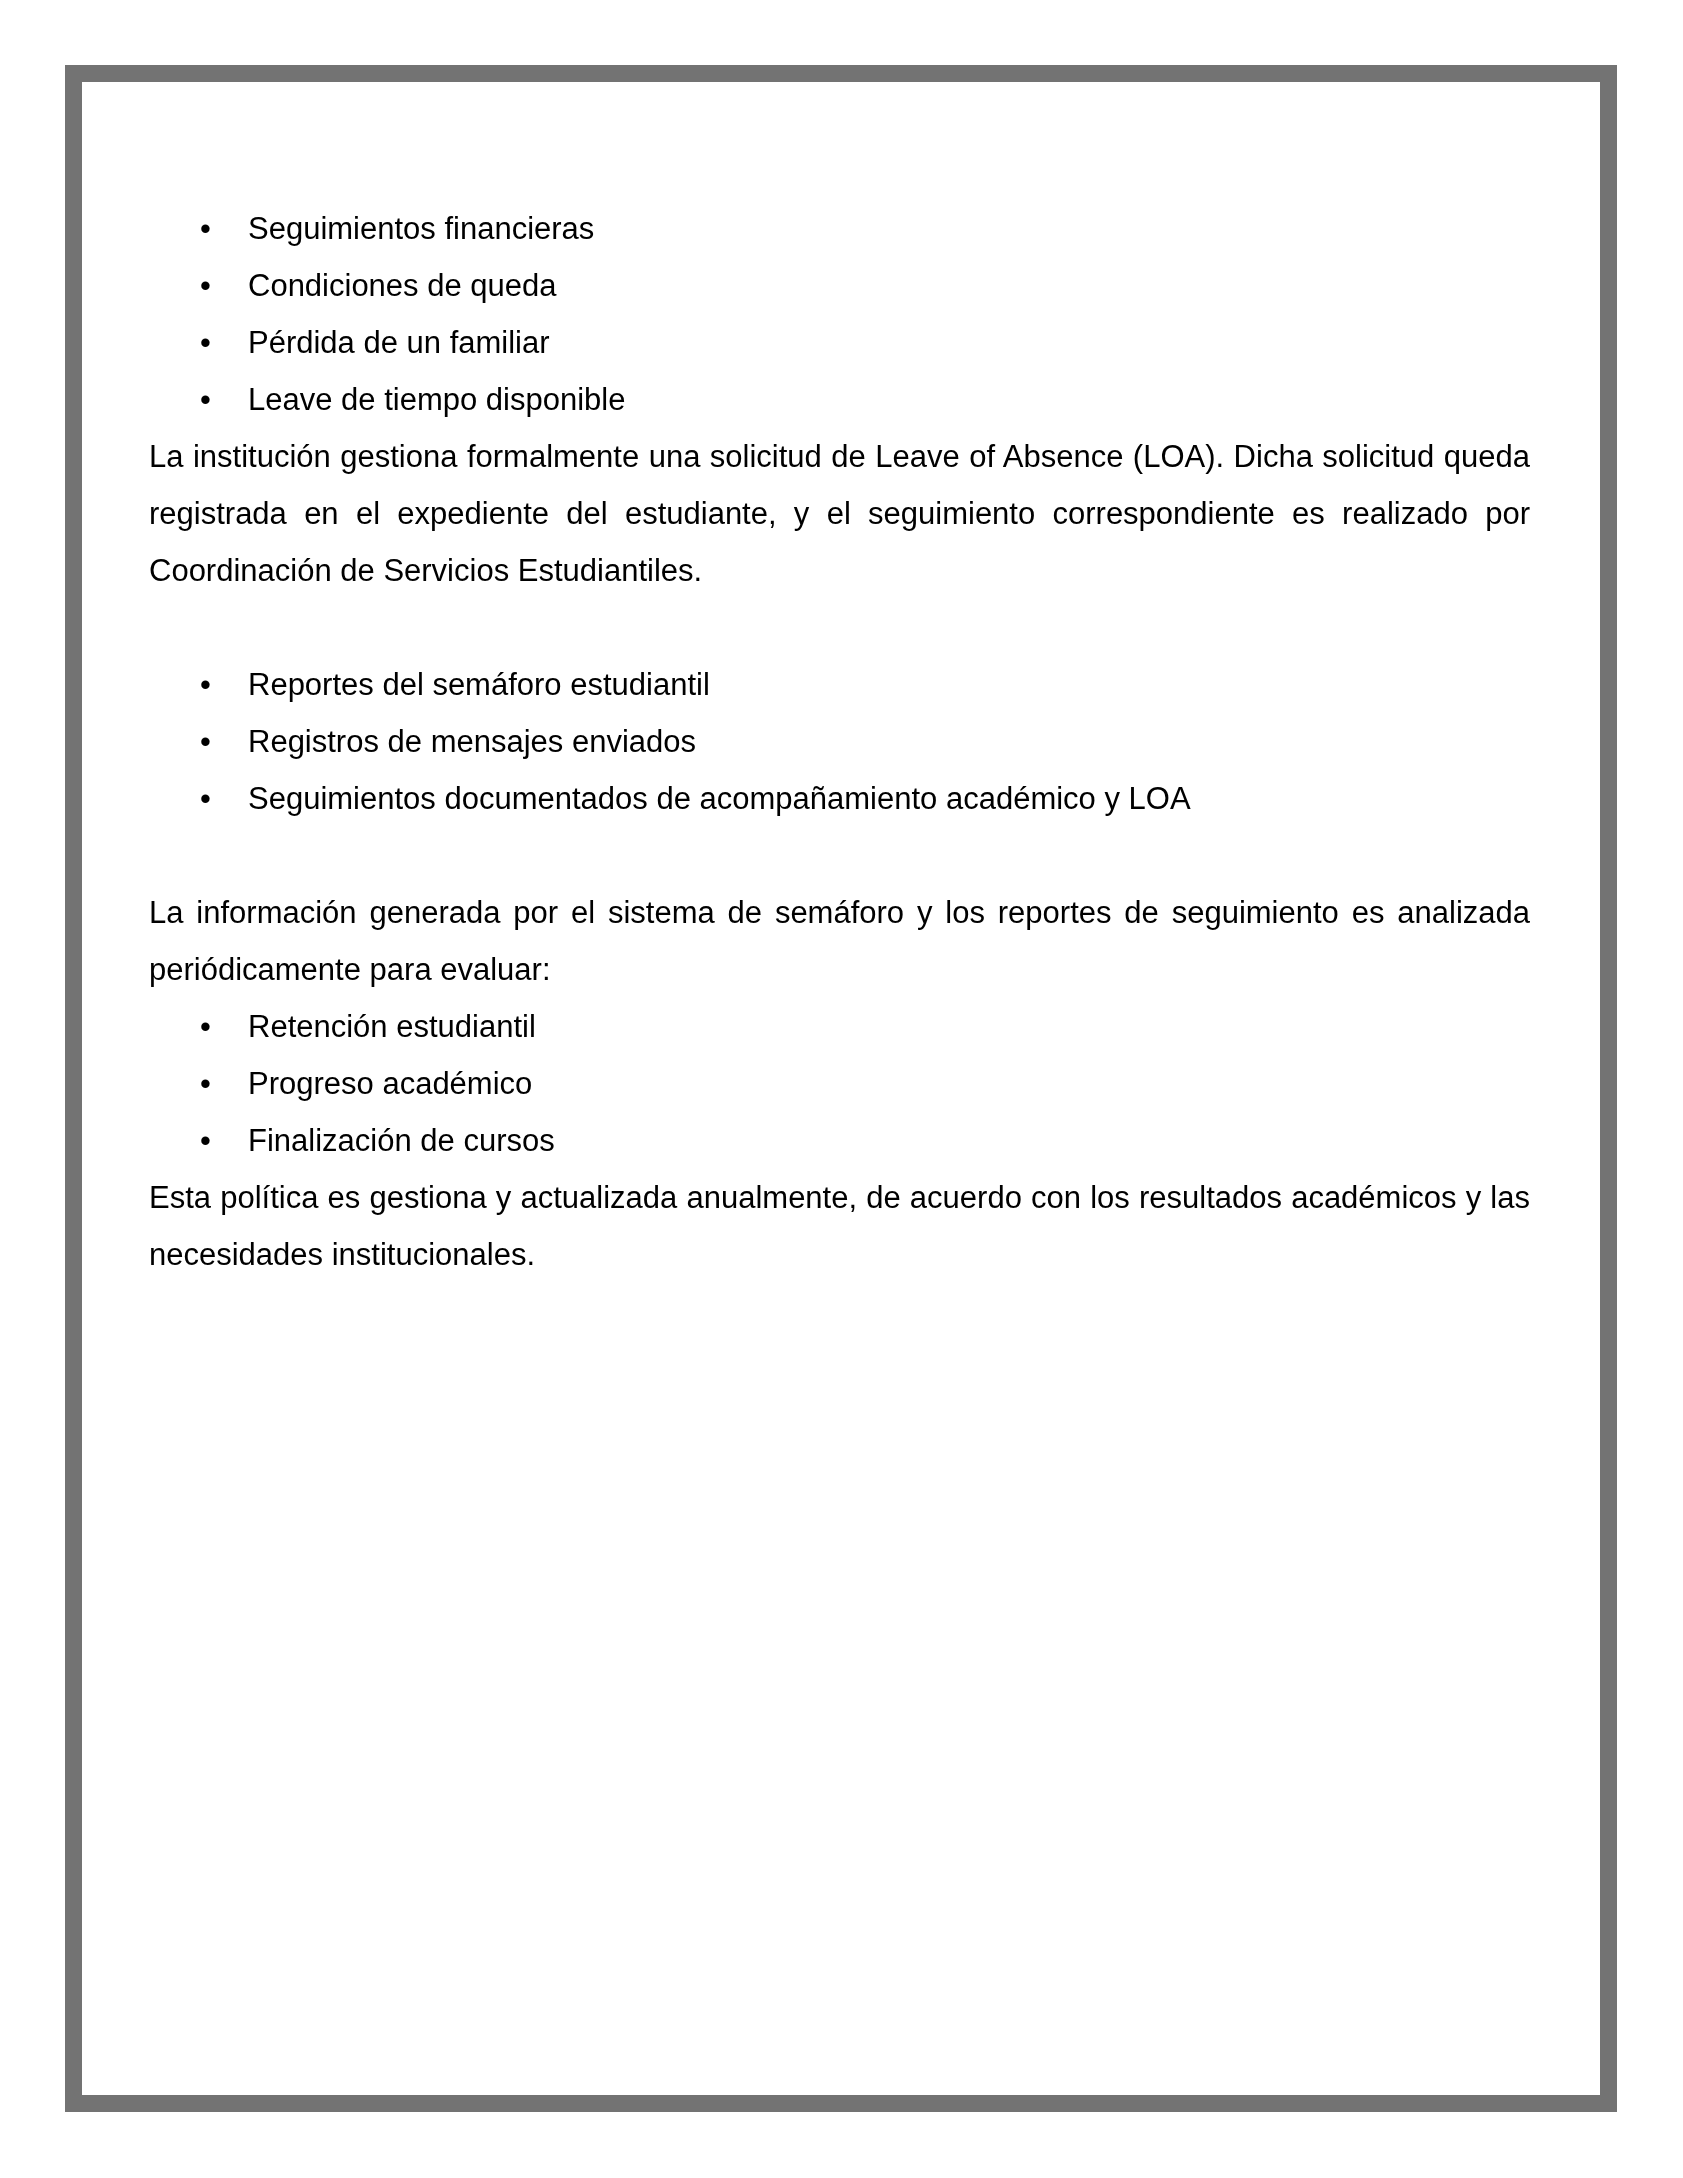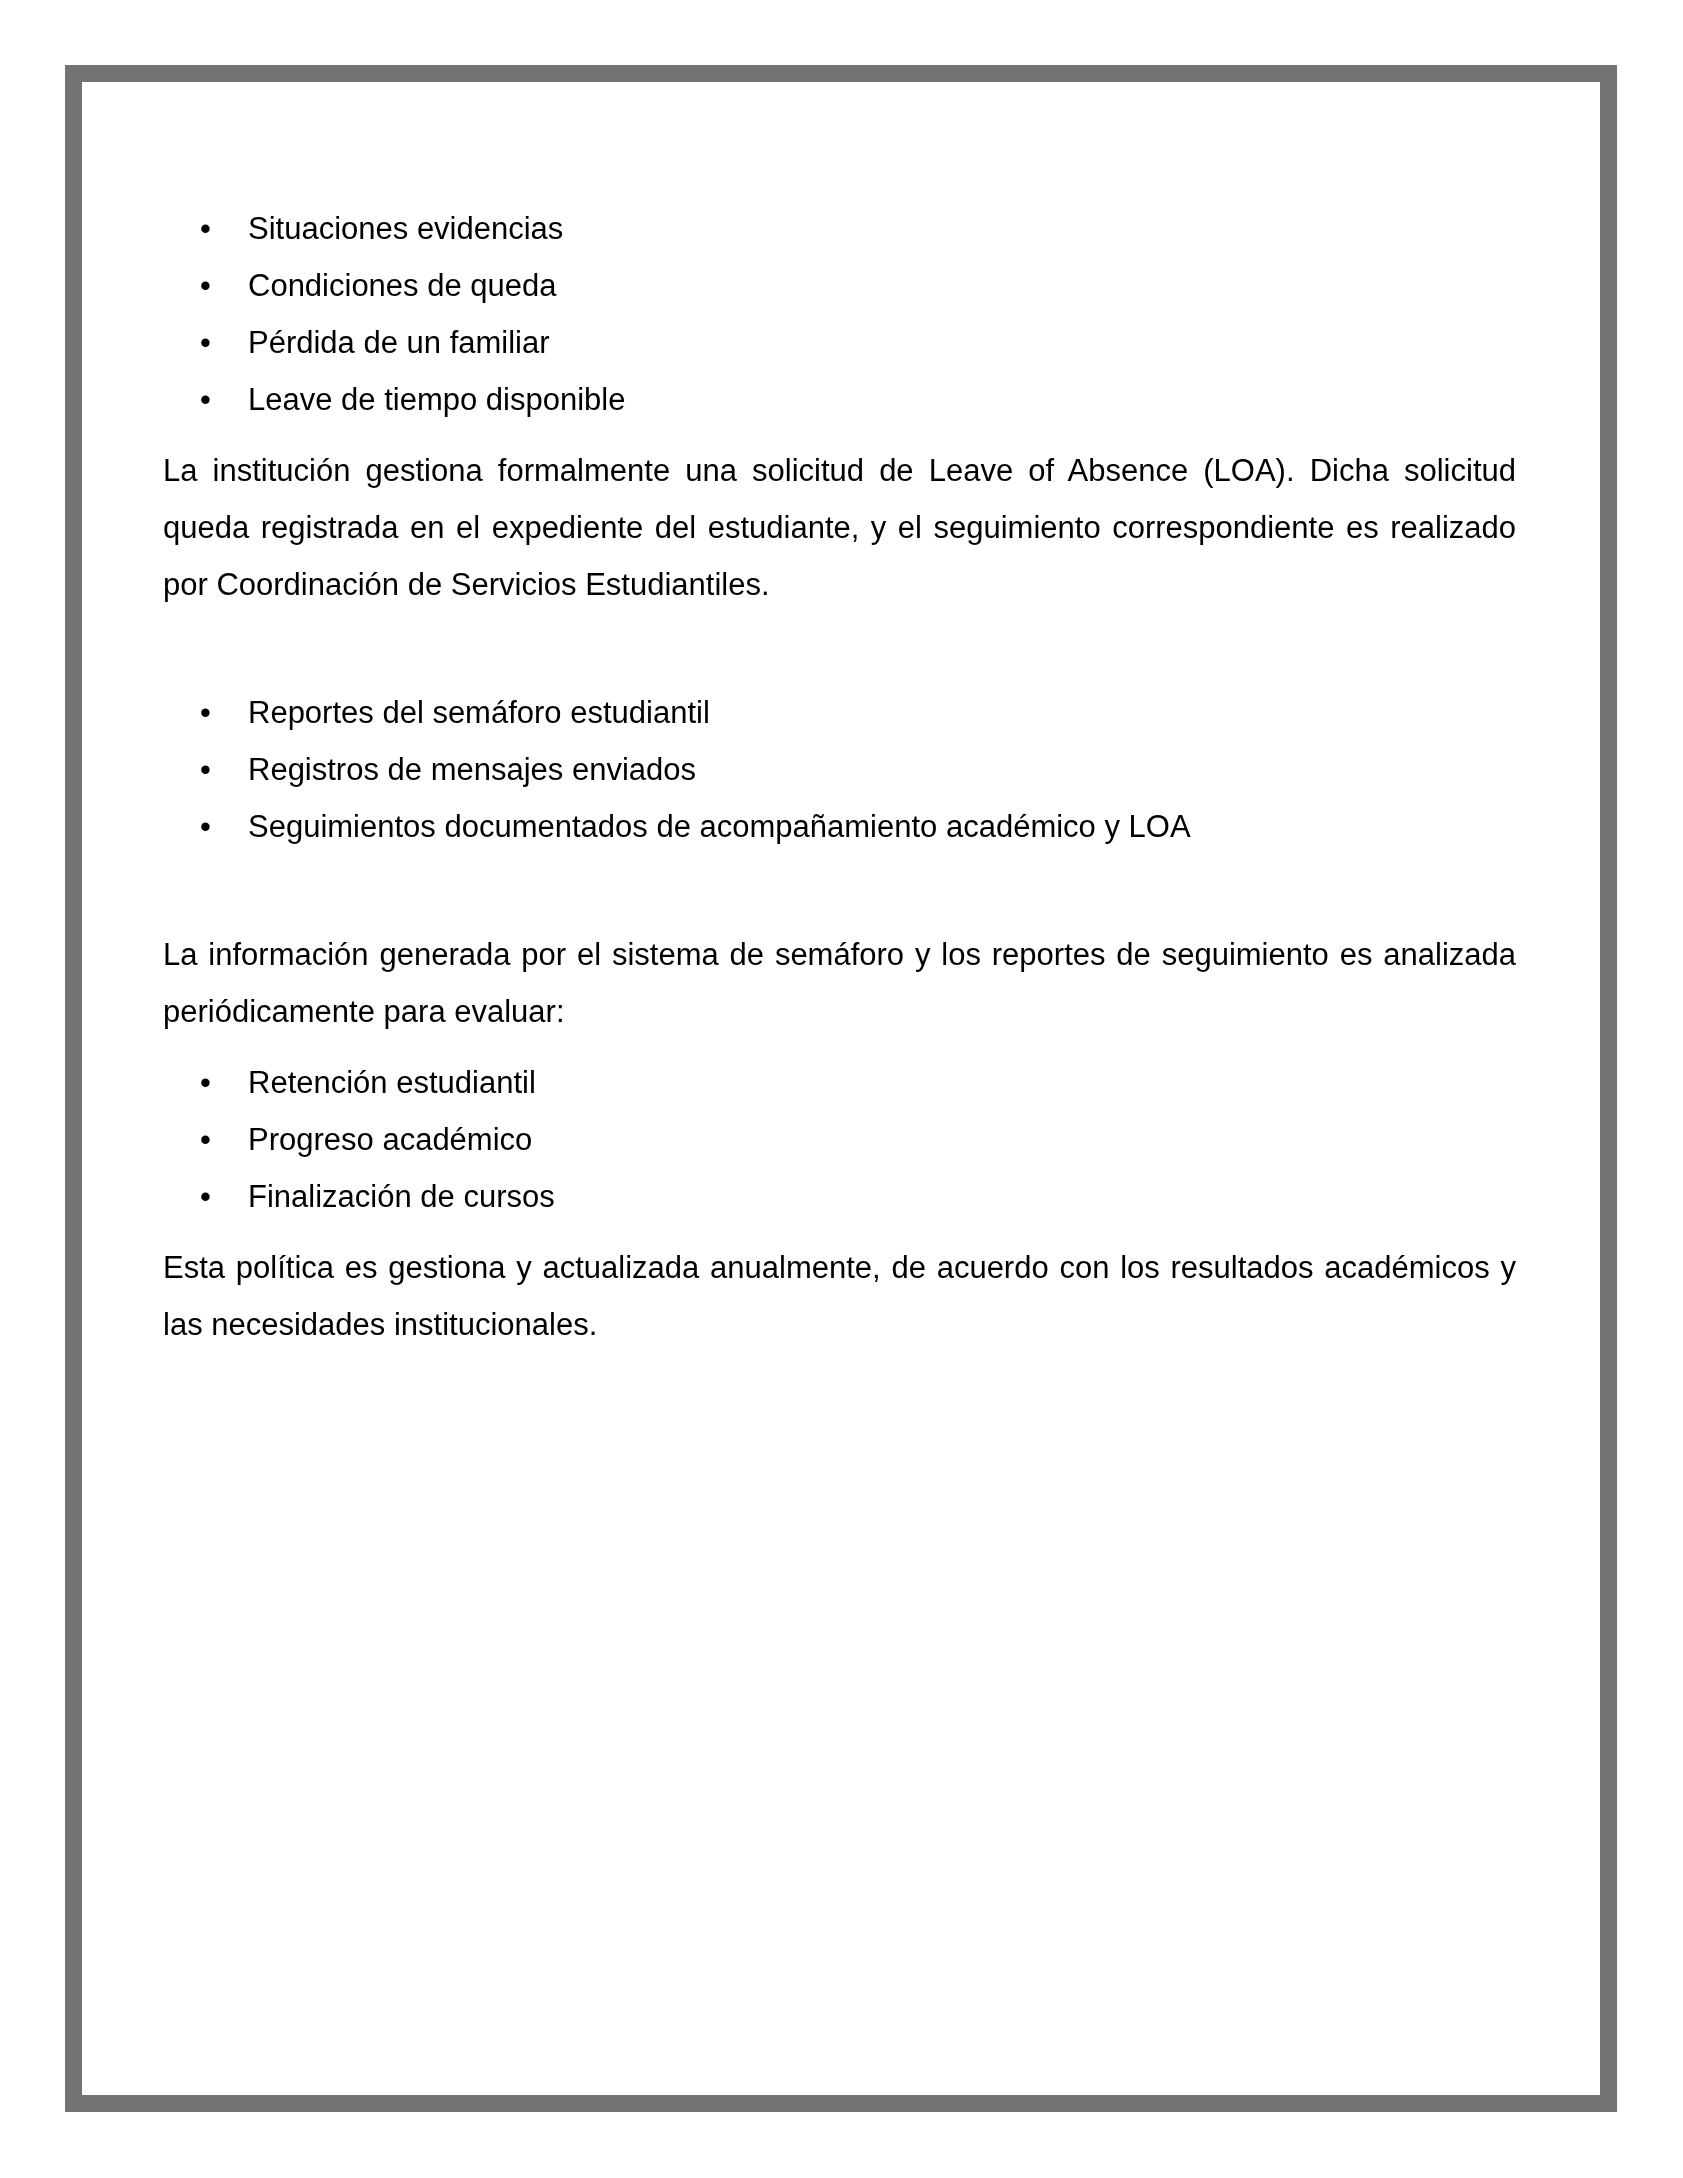--- a/index.html
+++ b/index.html
@@ -11,31 +11,31 @@
   .content {
     position: absolute; left: 149px; top: 200px; width: 1381px;
     font-family: "Liberation Sans", sans-serif; font-size: 31px;
     line-height: 57px; color: #000000;
   }
   ul { list-style: none; margin: 0; padding: 0; }
   li { position: relative; padding-left: 99px; white-space: nowrap; }
   li .bullet {
     position: absolute; left: 51px; top: 0; width: 10px; text-align: center;
   }
-  p { margin: 14px; text-align: justify; text-align-last: left; }
+  p { margin: 0; text-align: justify; text-align-last: left; }
   .gap { height: 57px; }
 </style>
 </head>
 <body>
 
 <div class="page-border" style="border-color: rgb(115, 115, 115);"></div>
 
 <div class="content">
   <ul>
-    <li><span class="bullet">•</span><span>Situaciones evidencias</span></li>
+    <li><span class="bullet">•</span><span>Seguimientos financieras</span></li>
     <li><span class="bullet">•</span><span>Condiciones de queda</span></li>
     <li><span class="bullet">•</span><span>Pérdida de un familiar</span></li>
     <li><span class="bullet">•</span><span>Leave de tiempo disponible</span></li>
   </ul>
   <p>La institución gestiona formalmente una solicitud de Leave of Absence (LOA). Dicha solicitud queda registrada en el expediente del estudiante, y el seguimiento correspondiente es realizado por Coordinación de Servicios Estudiantiles.</p>
   <div class="gap"></div>
   <ul>
     <li><span class="bullet">•</span><span>Reportes del semáforo estudiantil</span></li>
     <li><span class="bullet">•</span><span>Registros de mensajes enviados</span></li>
     <li><span class="bullet">•</span><span>Seguimientos documentados de acompañamiento académico y LOA</span></li>

